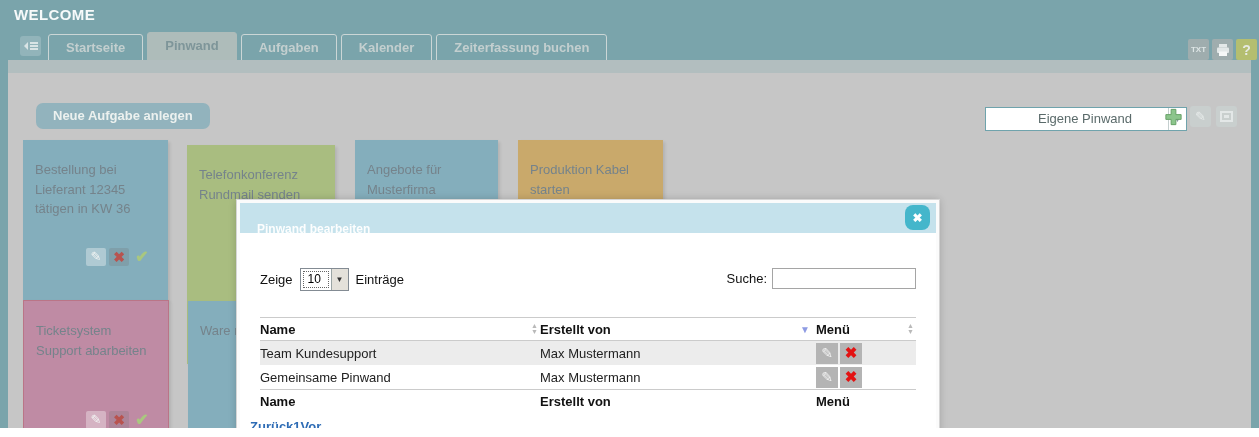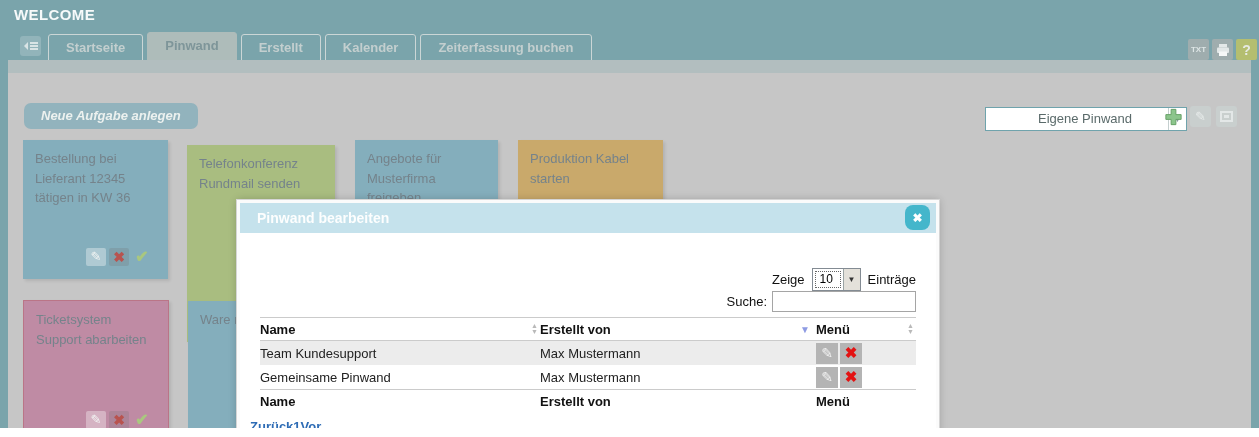--- a/index.html
+++ b/index.html
@@ -37,23 +37,23 @@
   #txt-btn   { left:1188px; color:#DDE5E5; font-size:8px; font-weight:bold; }
   #print-btn { left:1212px; }
   #help-btn  { left:1236px; background:#B4BE70; color:#E6EAE3; font-size:14px; font-weight:bold; }
   
   #content {
     position:absolute; left:8px; top:60px; width:1243px; height:377px;
     background:#C6C6C6; overflow:hidden;
   }
   #content-band { position:absolute; left:0; top:0; right:0; height:13px; background:#B2BEBF; }
   #new-task-btn {
-    position:absolute; left:16px; top:43px; height:26px; line-height:26px;
+    position:absolute; left:28px; top:43px; height:26px; line-height:26px;
     padding:0 17px; background:#92B3BD; border-radius:7px;
-    color:#ECF1EF; font-size:13px; font-weight:bold; cursor:pointer;font-style:italic;
+    color:#ECF1EF; font-size:13px; font-weight:bold; cursor:pointer;
   }
   #board-select {
     position:absolute; left:977px; top:47px; width:156px; height:22px;
     background:#FFF; border:1px solid #6FA3AC; display:flex; cursor:pointer;padding-left:44px;
   }
   #board-select .val { flex:1; font-size:13px; color:#5A6A6A; padding-left:8px; line-height:21px; }
   #board-select .arr {
     width:17px; border-left:1px solid #C5CFCF; display:flex;
     align-items:center; justify-content:center; font-size:8px; color:#8795A0;
   }
@@ -61,21 +61,21 @@
     position:absolute; top:46px; width:21px; height:21px; border-radius:3px;
     display:flex; align-items:center; justify-content:center; cursor:pointer;
   }
   #add-board-btn  { left:1155px; }
   #edit-board-btn { left:1182px; background:#C9CFCE; color:#E8ECEB; font-size:13px; }
   #view-board-btn { left:1208px; background:#C9CFCE; }
   #view-board-btn .sq { width:9px; height:7px; border:2px solid #E3E7E7; background:#C9CFCE; }
   #view-board-btn .sq div { width:5px; height:3px; margin:2px auto; background:#E3E7E7; }
   
   .card {
-    position:absolute; padding:9px 12px; font-size:13px; line-height:1.5;
+    position:absolute; padding:20px 12px; font-size:13px; line-height:1.5;
     color:#75838B; box-shadow:2px 2px 3px rgba(0,0,0,.10);
   }
   #card-0 { left:15px;  top:80px;  width:121px; height:121px; background:#84AEBC; }
   #card-1 { left:179px; top:85px;  width:124px; height:179px; background:#A9BD80; }
   #card-2 { left:347px; top:80px;  width:119px; height:110px; background:#84AEBC; }
   #card-3 { left:510px; top:80px;  width:121px; height:110px; background:#C9A96B; }
   #card-4 { left:15px;  top:240px; width:120px; height:150px; background:#BF8BA4;
             border:1px solid rgba(180,90,100,.45); }
   #card-5 { left:180px; top:241px; width:130px; height:123px; background:#84AEBC; }
   .card-icons { position:absolute; display:flex; gap:3px; align-items:center; }
@@ -89,32 +89,32 @@
   .chip.xmark  { background:rgba(110,110,110,.22); color:#B8534F; font-size:14px; font-weight:bold; }
   .chip.check  { color:#A9C77F; font-size:16px; font-weight:bold; }
   
   #modal {
     position:absolute; left:237px; top:200px; width:696px; height:240px;
     background:#FFF; border:3px solid #FBFBFB; outline:1px solid #D5D5D5;
     box-shadow:0 0 8px rgba(0,0,0,.22); z-index:10;
   }
   #modal-header { position:relative; height:30px; background:#C5E2EC; }
   #modal-title {
-    position:absolute; left:17px; top:0; line-height:30px;
-    font-size:14px; font-weight:bold; color:#FDFEFE;
+    position:absolute; left:17px; top:11px; line-height:30px;
+    font-size:12px; font-weight:bold; color:#FDFEFE;
   }
   #modal-close {
     position:absolute; right:6px; top:2px; width:25px; height:25px;
     background:#44B6CB; border-radius:8px; color:#FFF; font-size:12px; font-weight:bold;
     display:flex; align-items:center; justify-content:center; cursor:pointer;
   }
   #modal-controls {
     position:absolute; left:20px; right:20px; top:65px; height:24px;
-    display:flex; justify-content:space-between; align-items:flex-end;
-    font-size:13px; color:#111;flex-direction:column;
+    display:flex; justify-content:space-between; align-items:flex-start;
+    font-size:13px; color:#111;
   }
   .len-wrap { display:flex; align-items:center; gap:7px; }
   #entries-select { width:47px; height:21px; border:1px solid #838B93; background:#FFF; display:flex; cursor:pointer; }
   #entries-select .sel-val {
     flex:1; margin:2px; border:1px dotted #666; padding:0 4px;
     font-size:12px; line-height:14px; color:#000;
   }
   #entries-select .sel-arr {
     width:16px; background:#E4E1DA; border-left:1px solid #9AA4A4;
     display:flex; align-items:center; justify-content:center; font-size:8px; color:#333;
@@ -165,21 +165,21 @@
       <polygon points="4,2 0,6 4,10" fill="#D9E4E5"></polygon>
       <rect x="6" y="2" width="8" height="2" fill="#D9E4E5"></rect>
       <rect x="6" y="5" width="8" height="2" fill="#D9E4E5"></rect>
       <rect x="6" y="8" width="8" height="2" fill="#D9E4E5"></rect>
     </svg>
   </div>
 
   <div id="tabbar">
     <div class="tab">Startseite</div>
     <div class="tab active">Pinwand</div>
-    <div class="tab">Erstellt</div>
+    <div class="tab">Aufgaben</div>
     <div class="tab">Kalender</div>
     <div class="tab">Zeiterfassung buchen</div>
   </div>
 
   <div class="hdr-ic" id="txt-btn">TXT</div>
   <div class="hdr-ic" id="print-btn">
     <svg width="14" height="14" viewBox="0 0 14 14">
       <rect x="3" y="1" width="8" height="3.5" fill="#E3E8E8"></rect>
       <rect x="1" y="4.5" width="12" height="5.5" rx="1" fill="#E3E8E8"></rect>
       <rect x="3" y="8.5" width="8" height="4.5" fill="#F6F8F8"></rect>

